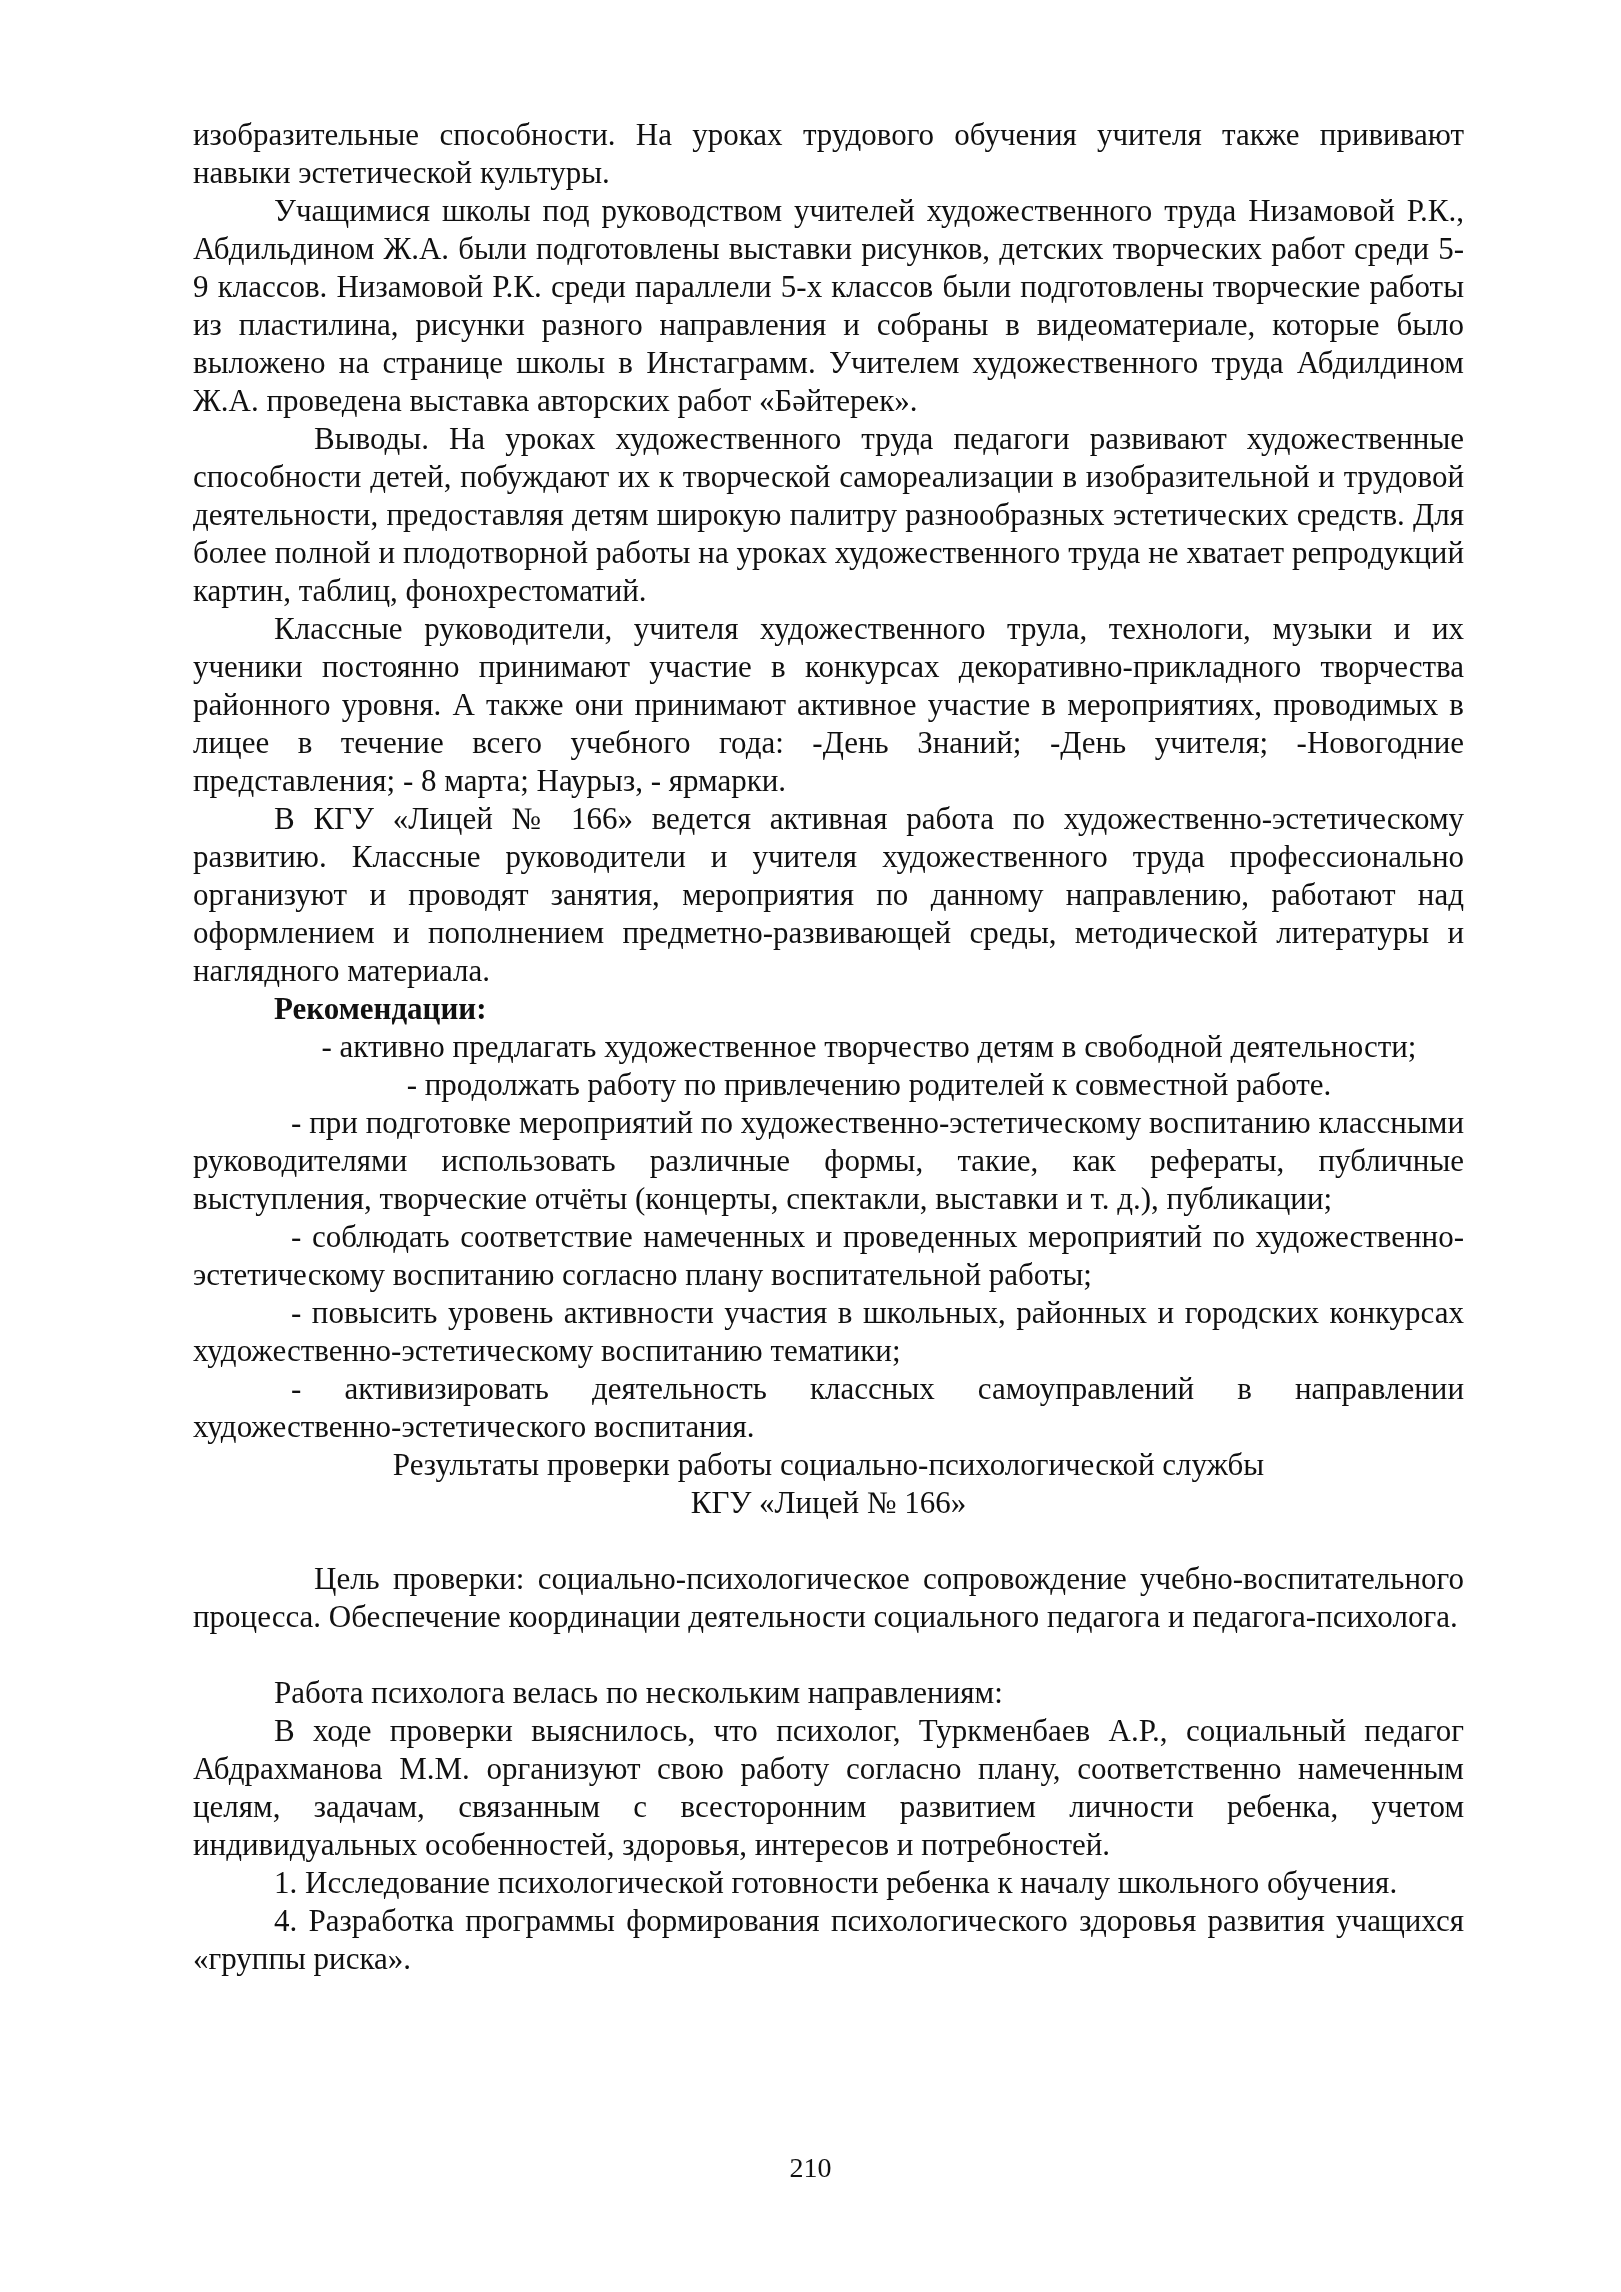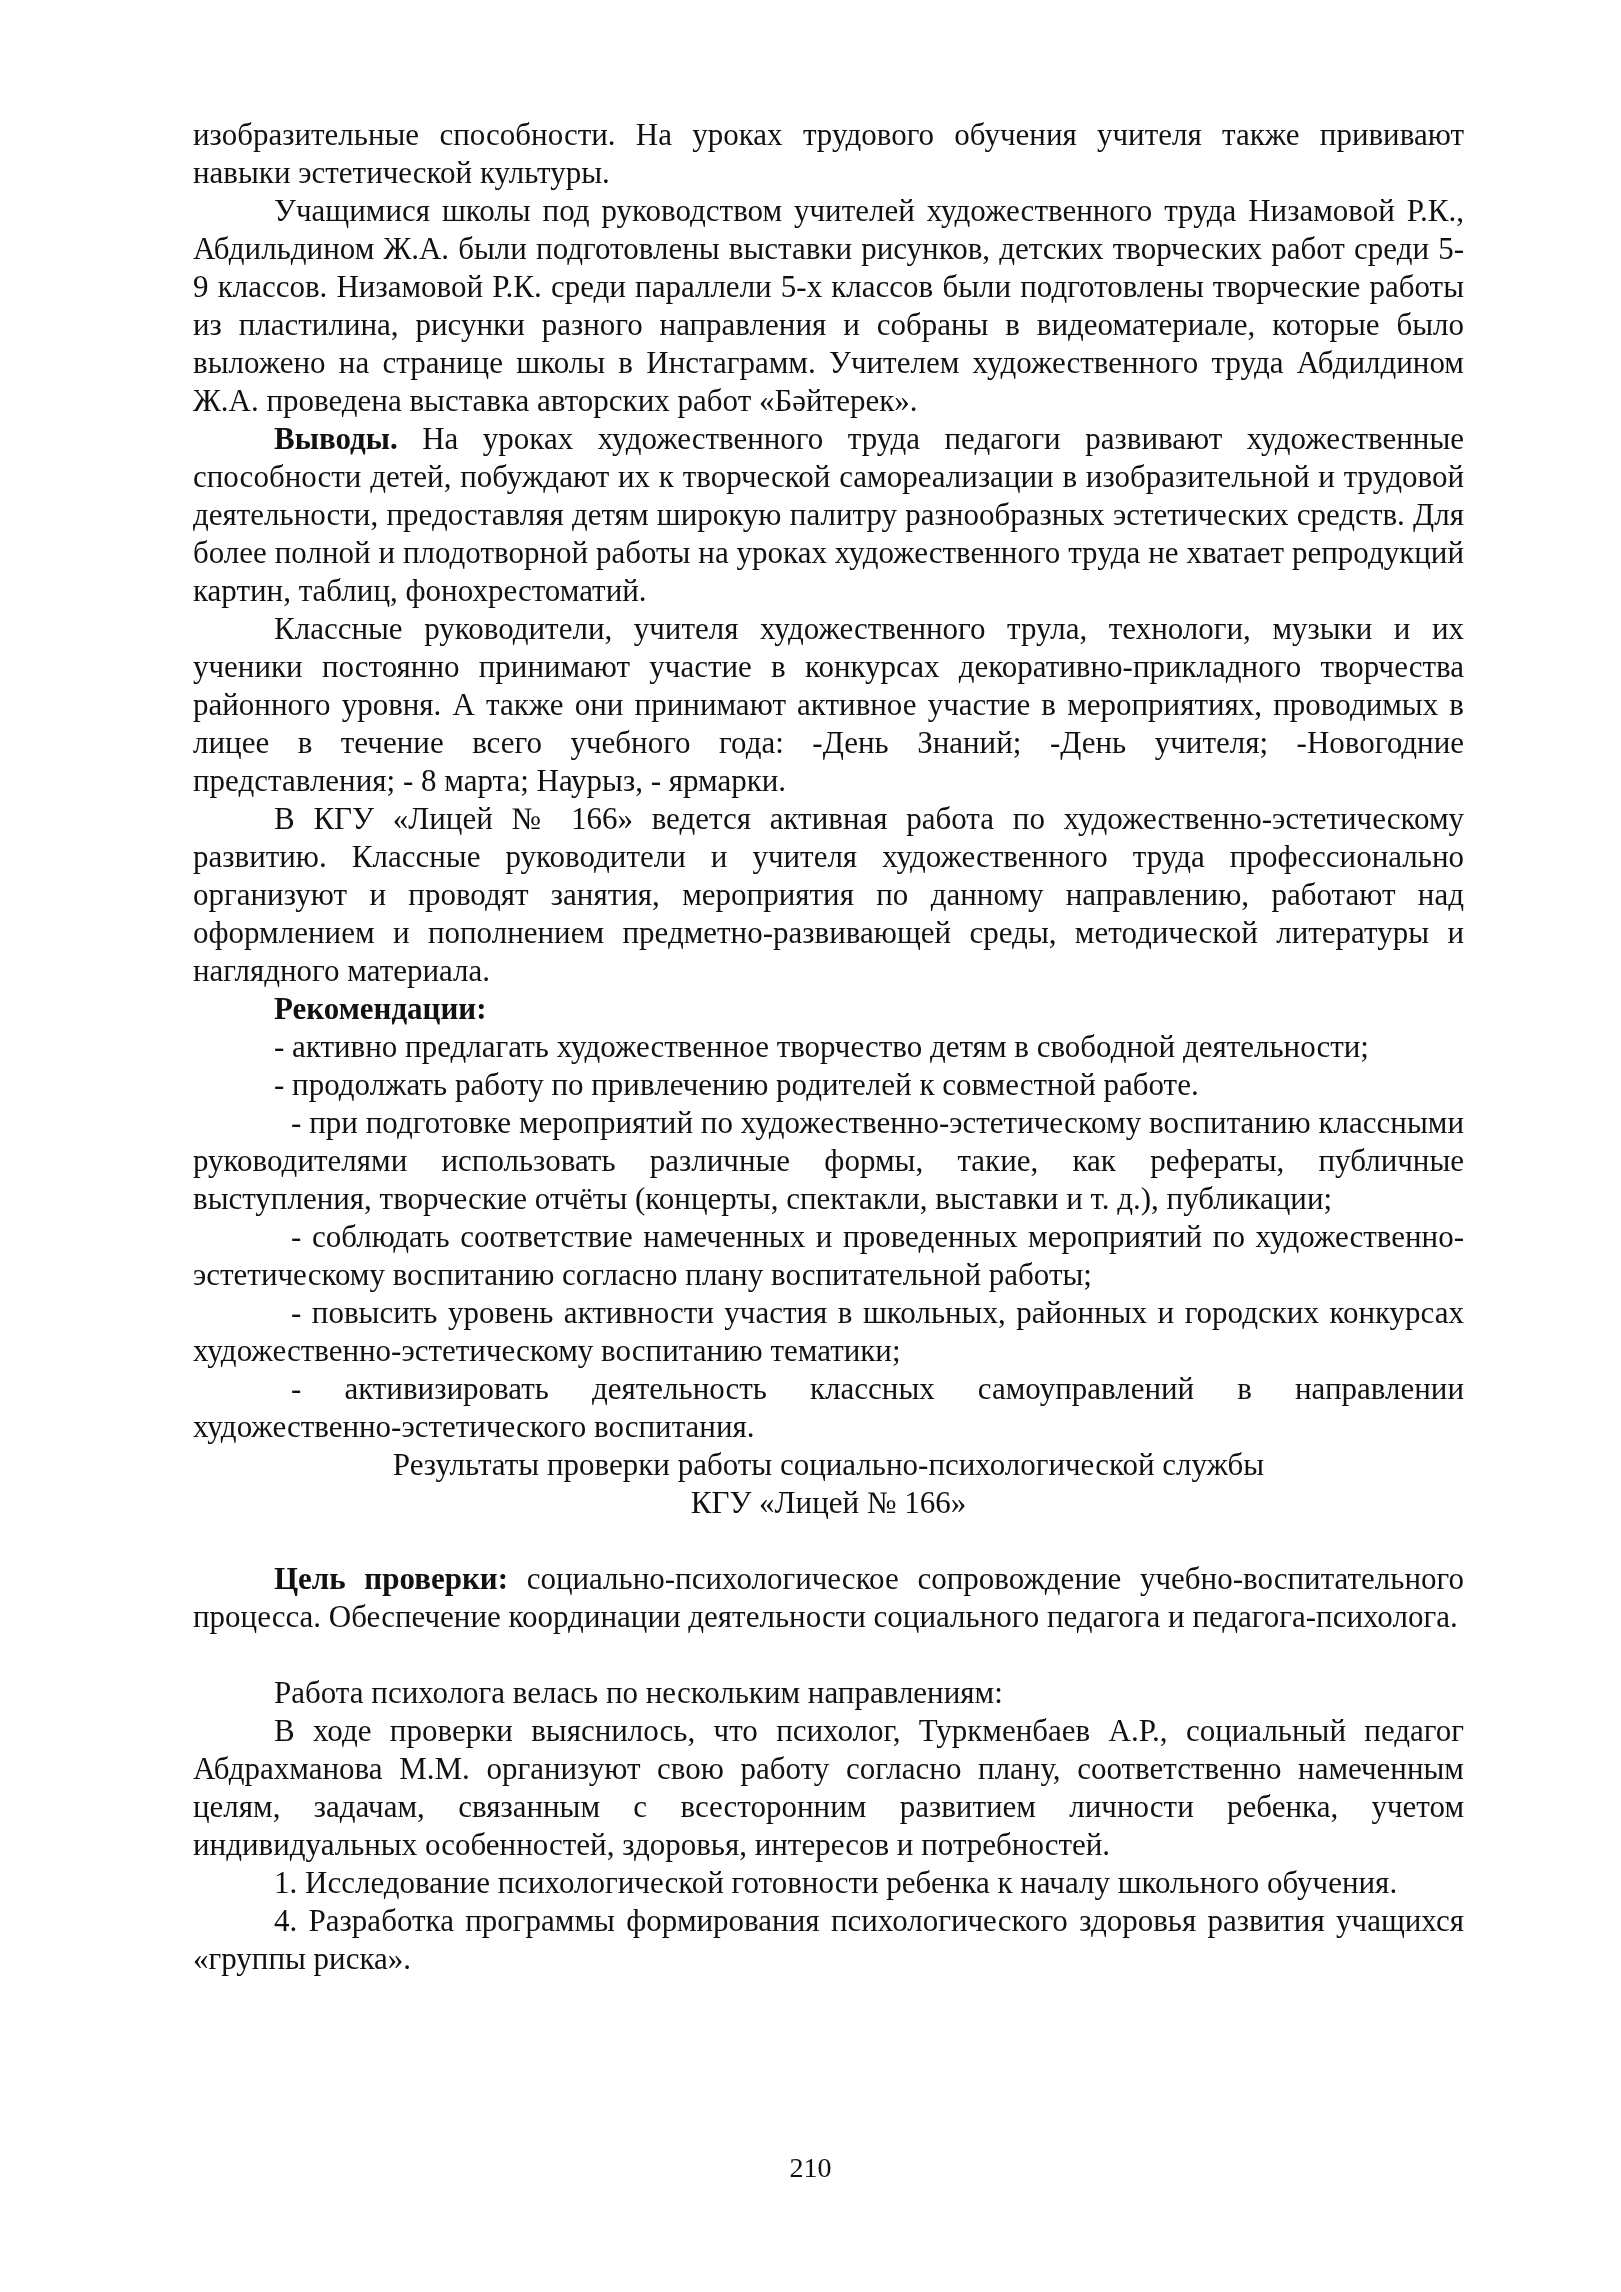--- a/index.html
+++ b/index.html
@@ -4,23 +4,23 @@
 <style>
   html, body { margin: 0; padding: 0; background: #ffffff; }
   body { width: 1621px; height: 2293px; position: relative; overflow: hidden; }
   .page {
     position: absolute; left: 193px; top: 116px; width: 1271px;
     font-family: "Liberation Serif", "DejaVu Serif", serif;
     font-size: 31px; line-height: 38px; color: #111;
   }
   p { margin: 0; text-align: justify; }
   .indent { text-indent: 81px; }
-  .b { font-weight: bold; }
+  .b { font-weight: normal; margin-left: 40px; }
   .rec-title { padding-left: 81px; font-weight: bold; }
-  .rec-item { padding-left: 81px; text-align: left; }
+  .rec-item { padding-left: 81px; text-align: center; }
   .rec-block { text-indent: 98px; }
   .heading { text-align: center; font-weight: normal; }
   .gap { height: 38px; }
   .pagenum {
     position: absolute; left: 0; width: 1621px; top: 2152px; text-align: center;
     font-family: "Liberation Serif", "DejaVu Serif", serif; font-size: 28px; color: #111;
   }
 </style>
 </head>
 <body>

